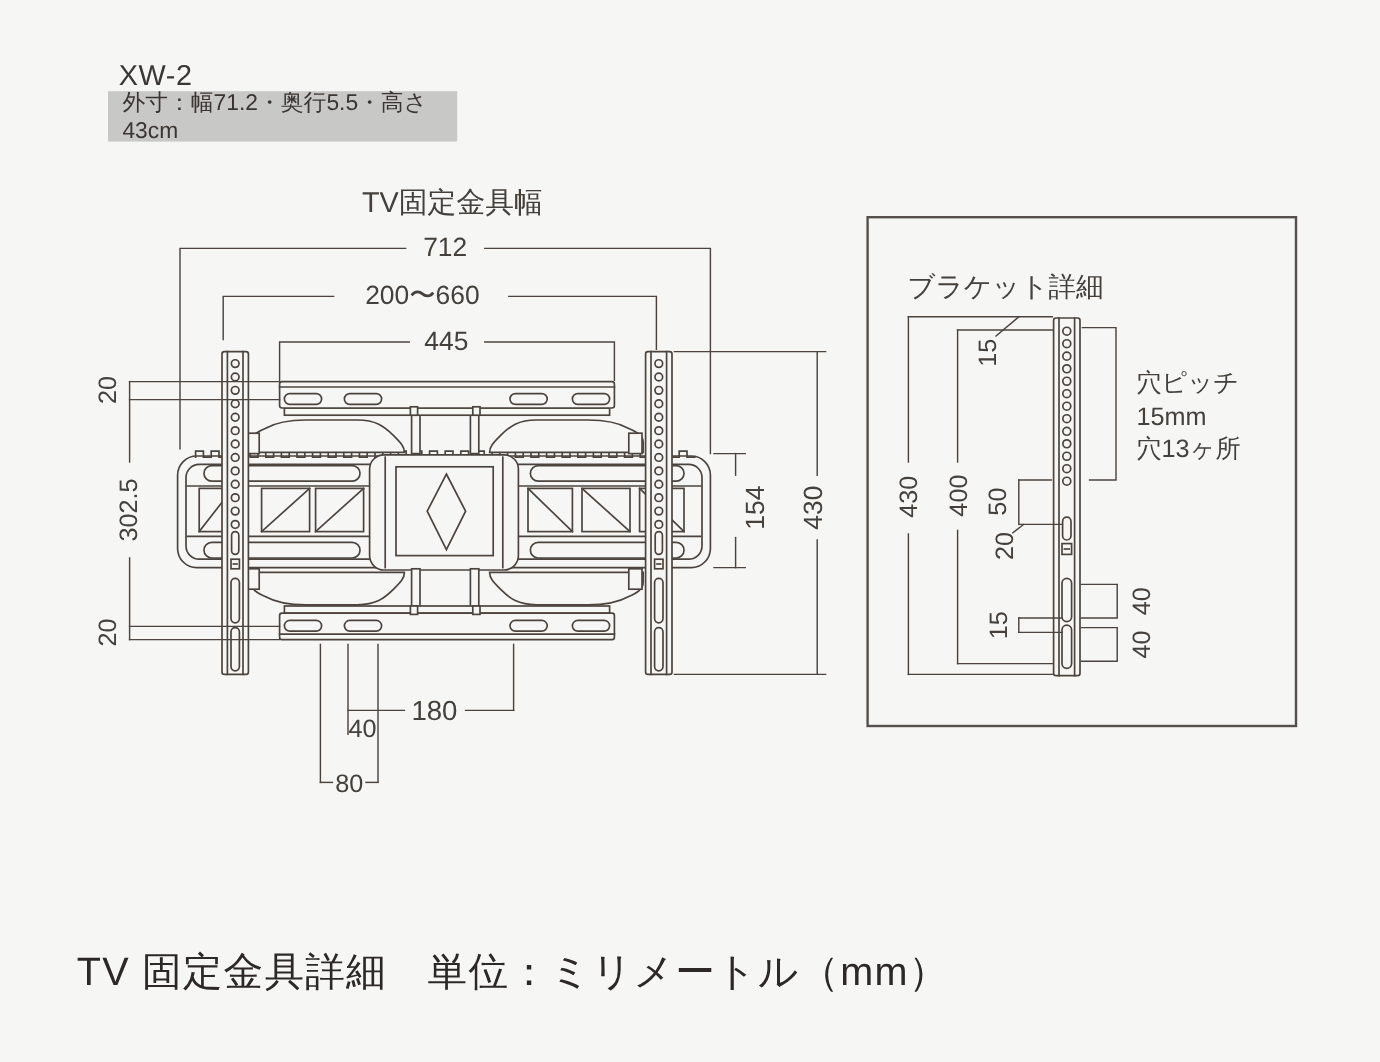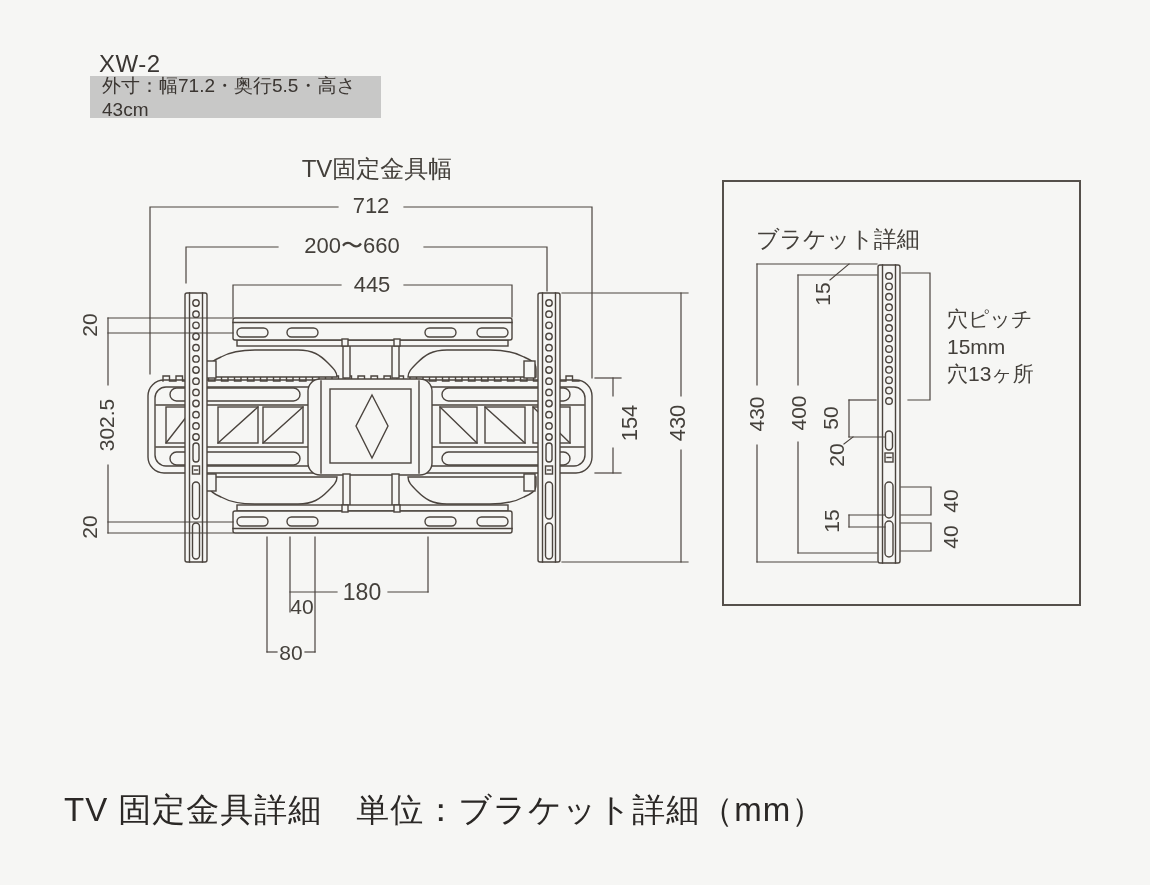--- a/index.html
+++ b/index.html
@@ -273,13 +273,13 @@
     <text class="t21 mid" transform="rotate(-90 837 455)" x="837" y="462">20</text>
     <text class="t21 mid" transform="rotate(-90 832 521)" x="832" y="528">15</text>
     <text class="t21 mid" transform="rotate(-90 951 501)" x="951" y="508">40</text>
     <text class="t21 mid" transform="rotate(-90 951 537)" x="951" y="544">40</text>
     <text class="t21" x="947" y="326">穴ピッチ</text>
     <text class="t21" x="947" y="354">15mm</text>
     <text class="t21" x="947" y="381">穴13ヶ所</text>
   </g>
 </svg>
 
-<div class="caption">TV 固定金具詳細　単位：ブラケット詳細（mm）</div>
+<div class="caption">TV 固定金具詳細　単位：ミリメートル（mm）</div>
 
 </body></html>

